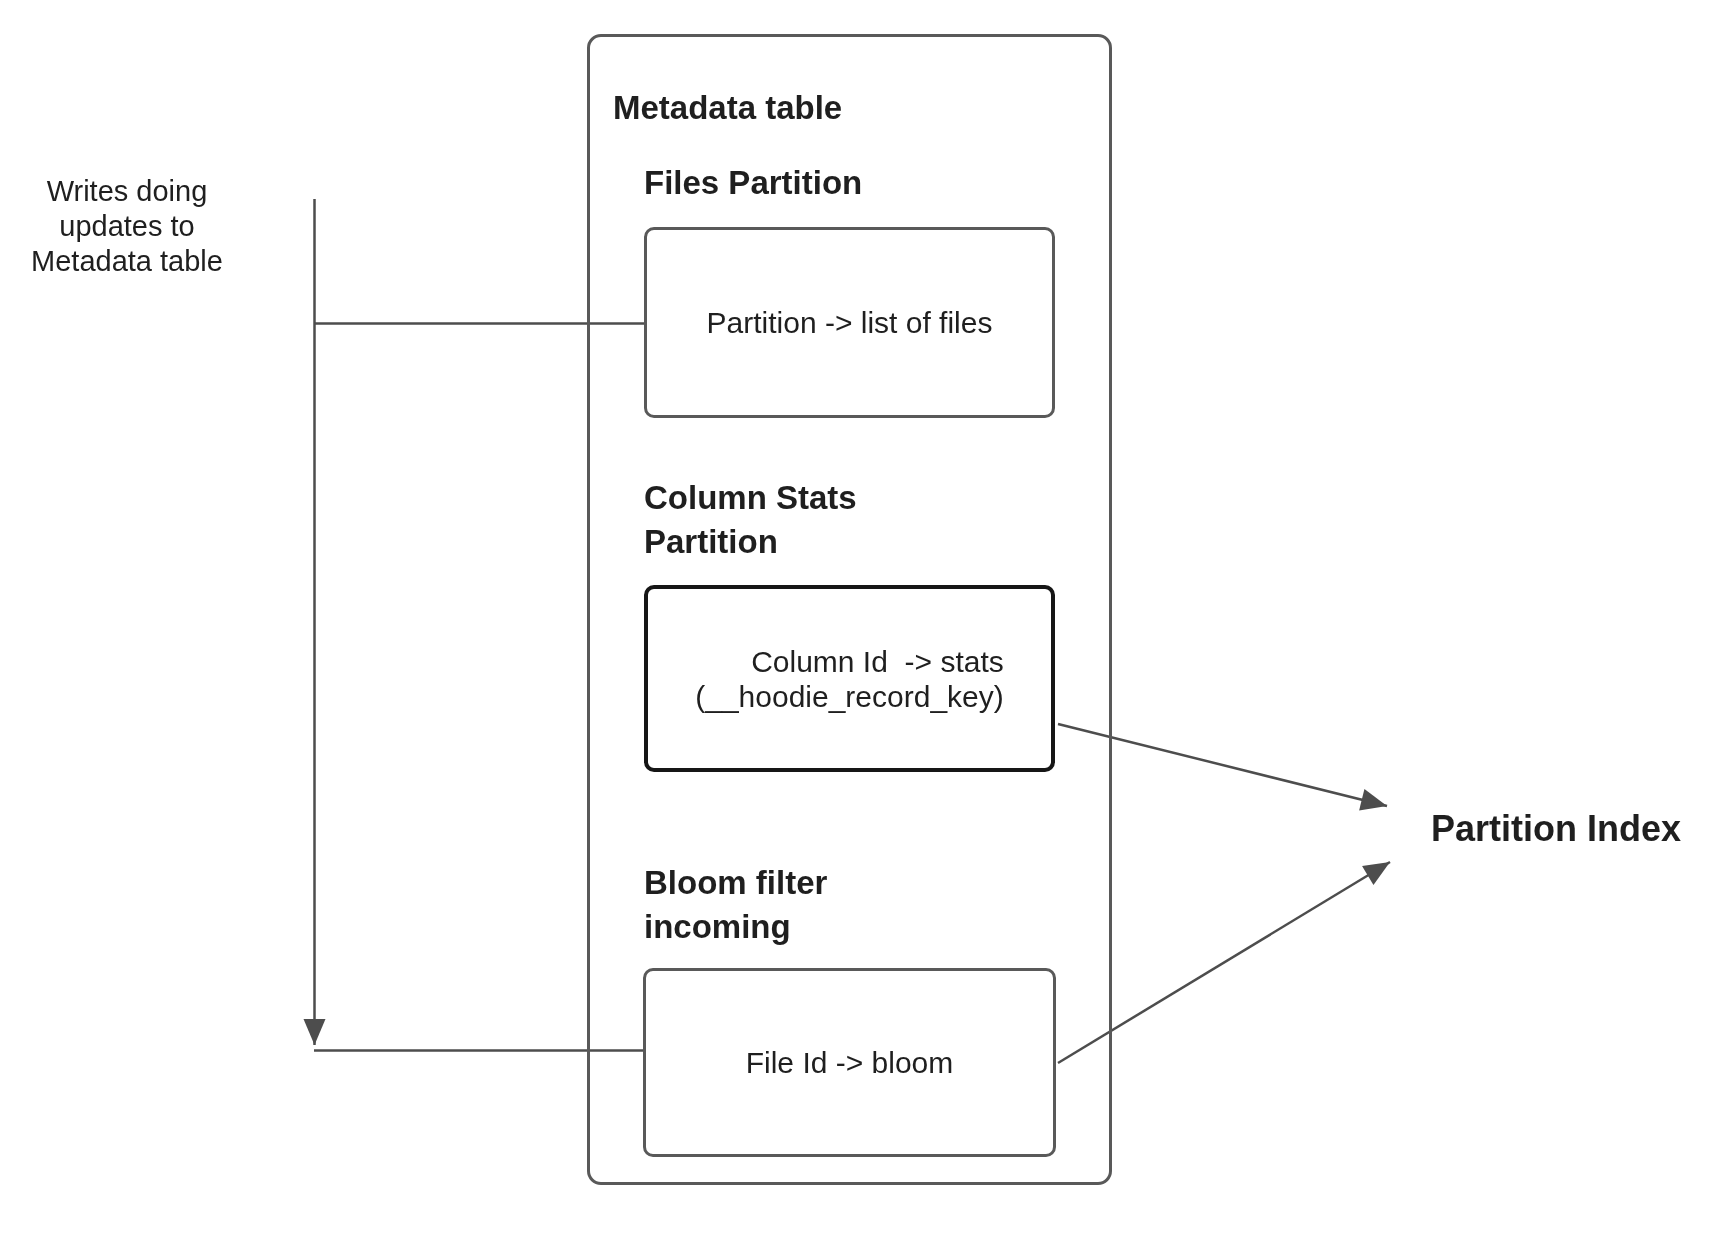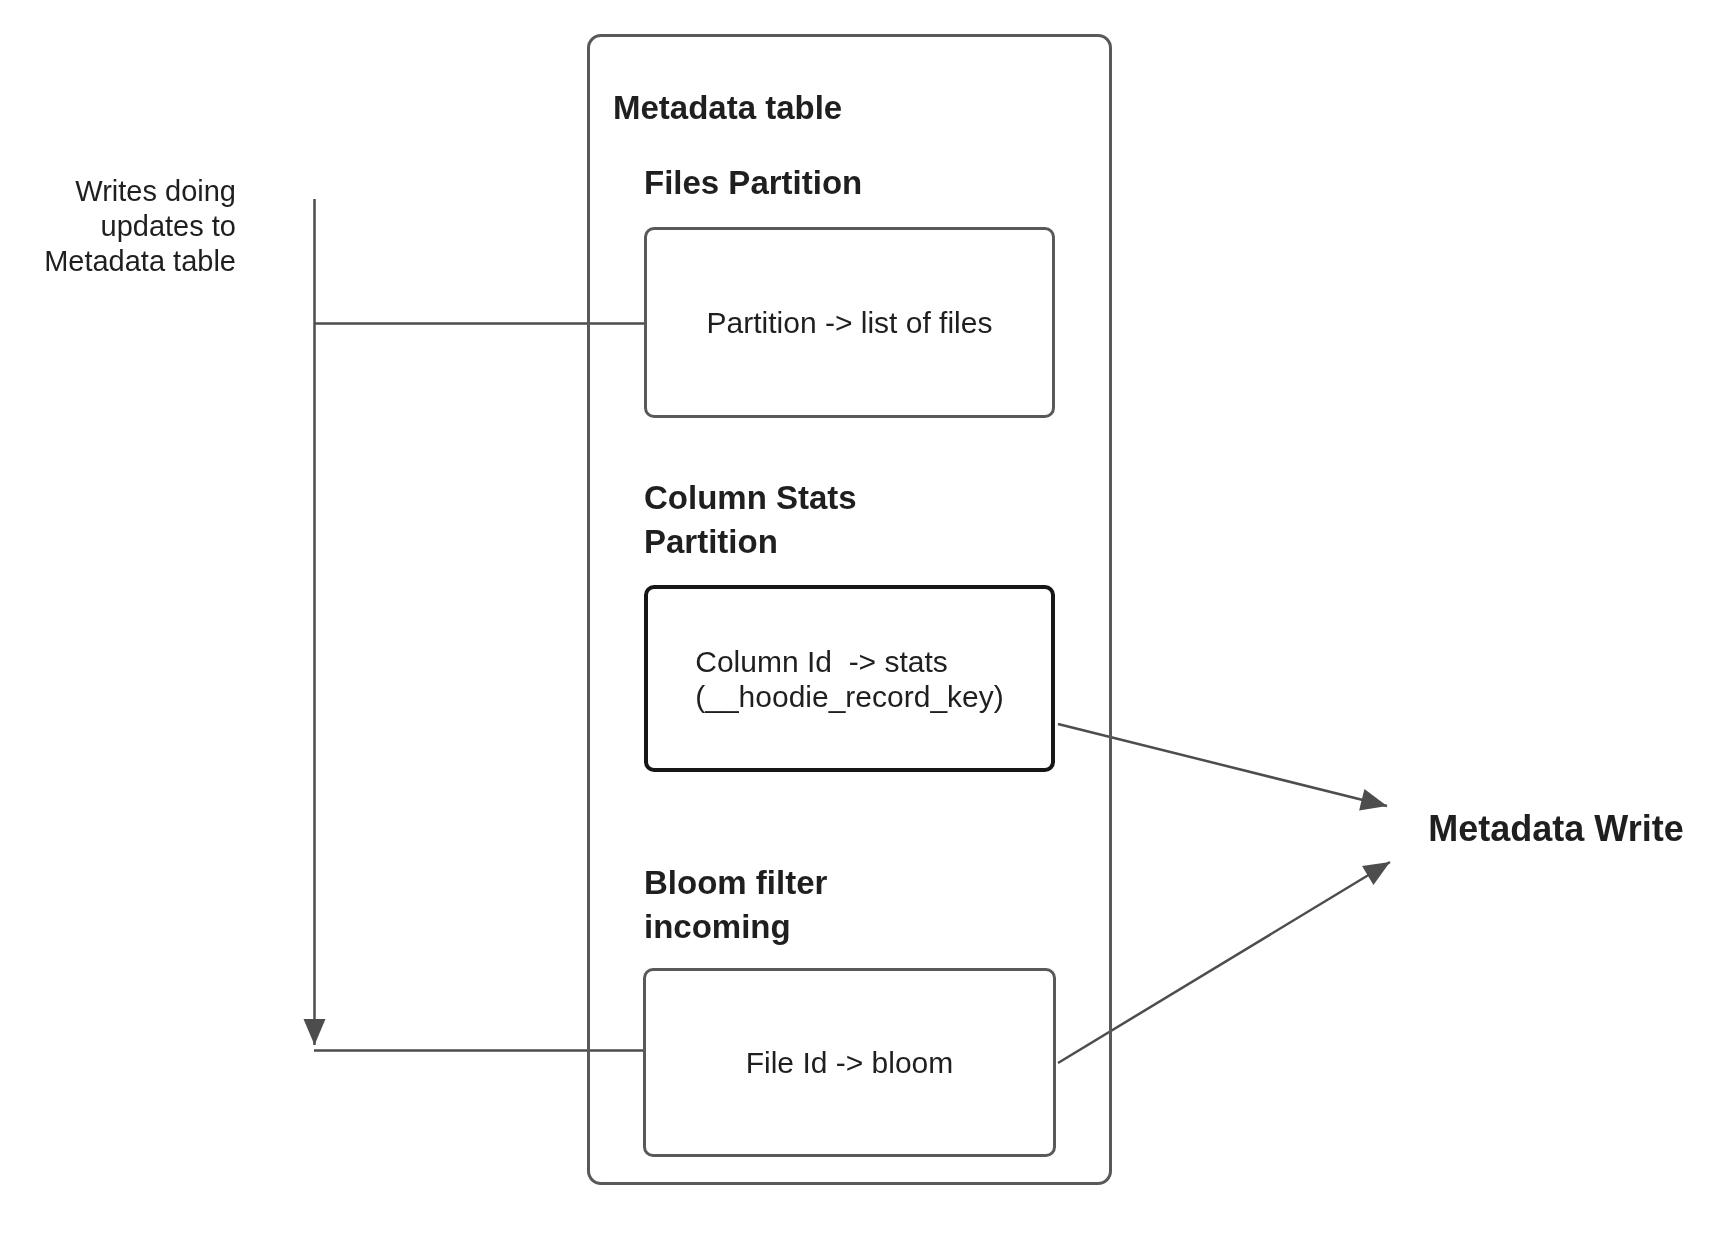--- a/index.html
+++ b/index.html
@@ -57,21 +57,21 @@
     display: flex;
     align-items: center;
     justify-content: center;
     text-align: center;
     background: #ffffff00;
   }
   .node-label {
     font-size: 30px;
     line-height: 35px;
     white-space: pre-wrap;
-    text-align: left;
+    text-align: right;
   }
   .box-files {
     left: 644px; top: 227px;
     width: 411px; height: 191px;
     border: 3px solid var(--border-gray);
   }
   .box-cstats {
     left: 644px; top: 585px;
     width: 411px; height: 187px;
     border: 4px solid var(--border-dark);
@@ -80,21 +80,21 @@
     left: 643px; top: 968px;
     width: 413px; height: 189px;
     border: 3px solid var(--border-gray);
   }
 
   .writes-annotation {
     left: 18px; top: 174px;
     width: 218px;
     font-size: 29px;
     line-height: 35px;
-    text-align: right;
+    text-align: center;
     white-space: pre-line;
   }
 
   .index-title {
     left: 1396px; top: 806px;
     width: 320px; height: 46px;
     font-size: 36px; font-weight: 700;
     line-height: 46px;
     text-align: center;
   }
@@ -156,15 +156,15 @@
   </div>
   <div class="abs section-heading heading-cstats">Column Stats
 Partition</div>
 
   <div class="abs section-heading heading-bloom">Bloom filter
 incoming</div>
   <div class="abs node-box box-bloom">
     <div class="node-label">File Id -&gt; bloom</div>
   </div>
 
-  <div class="abs index-title">Metadata Write</div>
+  <div class="abs index-title">Partition Index</div>
 
 </div>
 
 </body></html>

